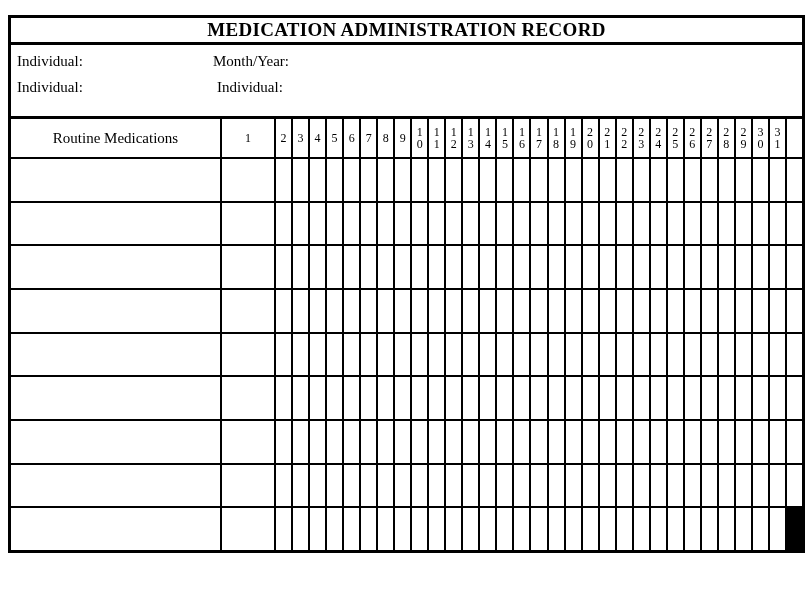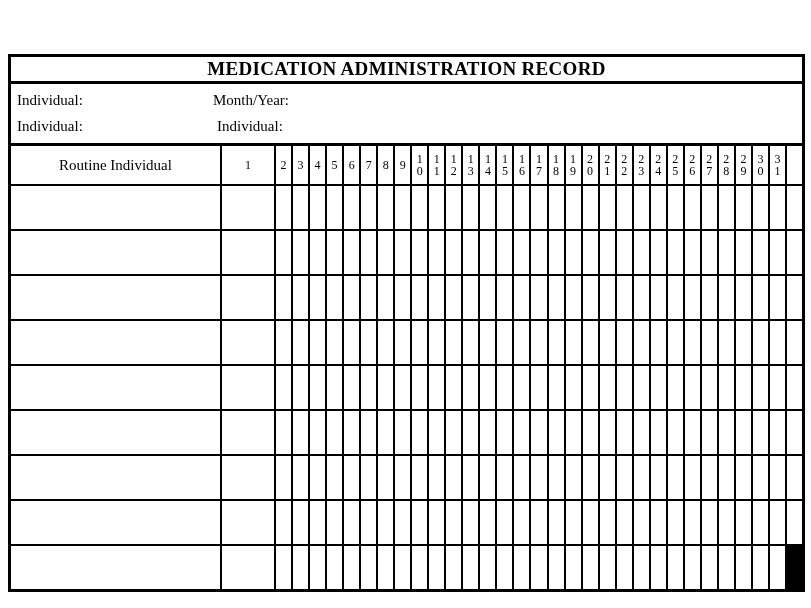--- a/index.html
+++ b/index.html
@@ -13,38 +13,37 @@
   .page { position: absolute; inset: 0; background: #ffffff; }
 
   .form {
     position: absolute;
     left: 8px; top: 15px;
     width: 797px; height: 538px;
     border: 3px solid #000000;
     background: #ffffff;
     display: flex;
     flex-direction: column;
-    margin-top: 39px;
   }
 
   .title-bar {
     height: 27px;
     border-bottom: 3px solid #000000;
     display: flex;
     align-items: center;
     justify-content: center;
     font-weight: bold;
     font-size: 19px;
     letter-spacing: 0.3px;
     white-space: nowrap;
   }
 
   .info {
     position: relative;
-    height: 62px;
+    height: 74px;
     border-bottom: 3px solid #000000;
     font-size: 15px;
   }
   .lbl { position: absolute; white-space: nowrap; }
   .lbl-individual { left: 6px;  top: 8px; }
   .lbl-monthyear  { left: 202px; top: 8px; }
   .lbl-allergies  { left: 6px;  top: 34px; }
   .lbl-diagnoses  { left: 206px; top: 34px; }
   .fill { position: absolute; height: 18px; }
   .fill-individual { left: 85px;  top: 8px;  width: 115px; }
@@ -93,21 +92,21 @@
       <span class="fill fill-individual"></span>
       <span class="lbl lbl-monthyear">Month/Year:</span>
       <span class="fill fill-monthyear"></span>
       <span class="lbl lbl-allergies">Individual:</span>
       <span class="fill fill-allergies"></span>
       <span class="lbl lbl-diagnoses">Individual:</span>
       <span class="fill fill-diagnoses"></span>
     </div>
 
     <div class="grid" id="mar-grid">
-      <div class="hcell">Routine Individual</div>
+      <div class="hcell">Routine Medications</div>
 
     <div class="hcell day-h">
           <span>1</span>
         </div>
         <div class="hcell day-h">
           <span>2</span>
         </div>
         <div class="hcell day-h">
           <span>3</span>
         </div>

